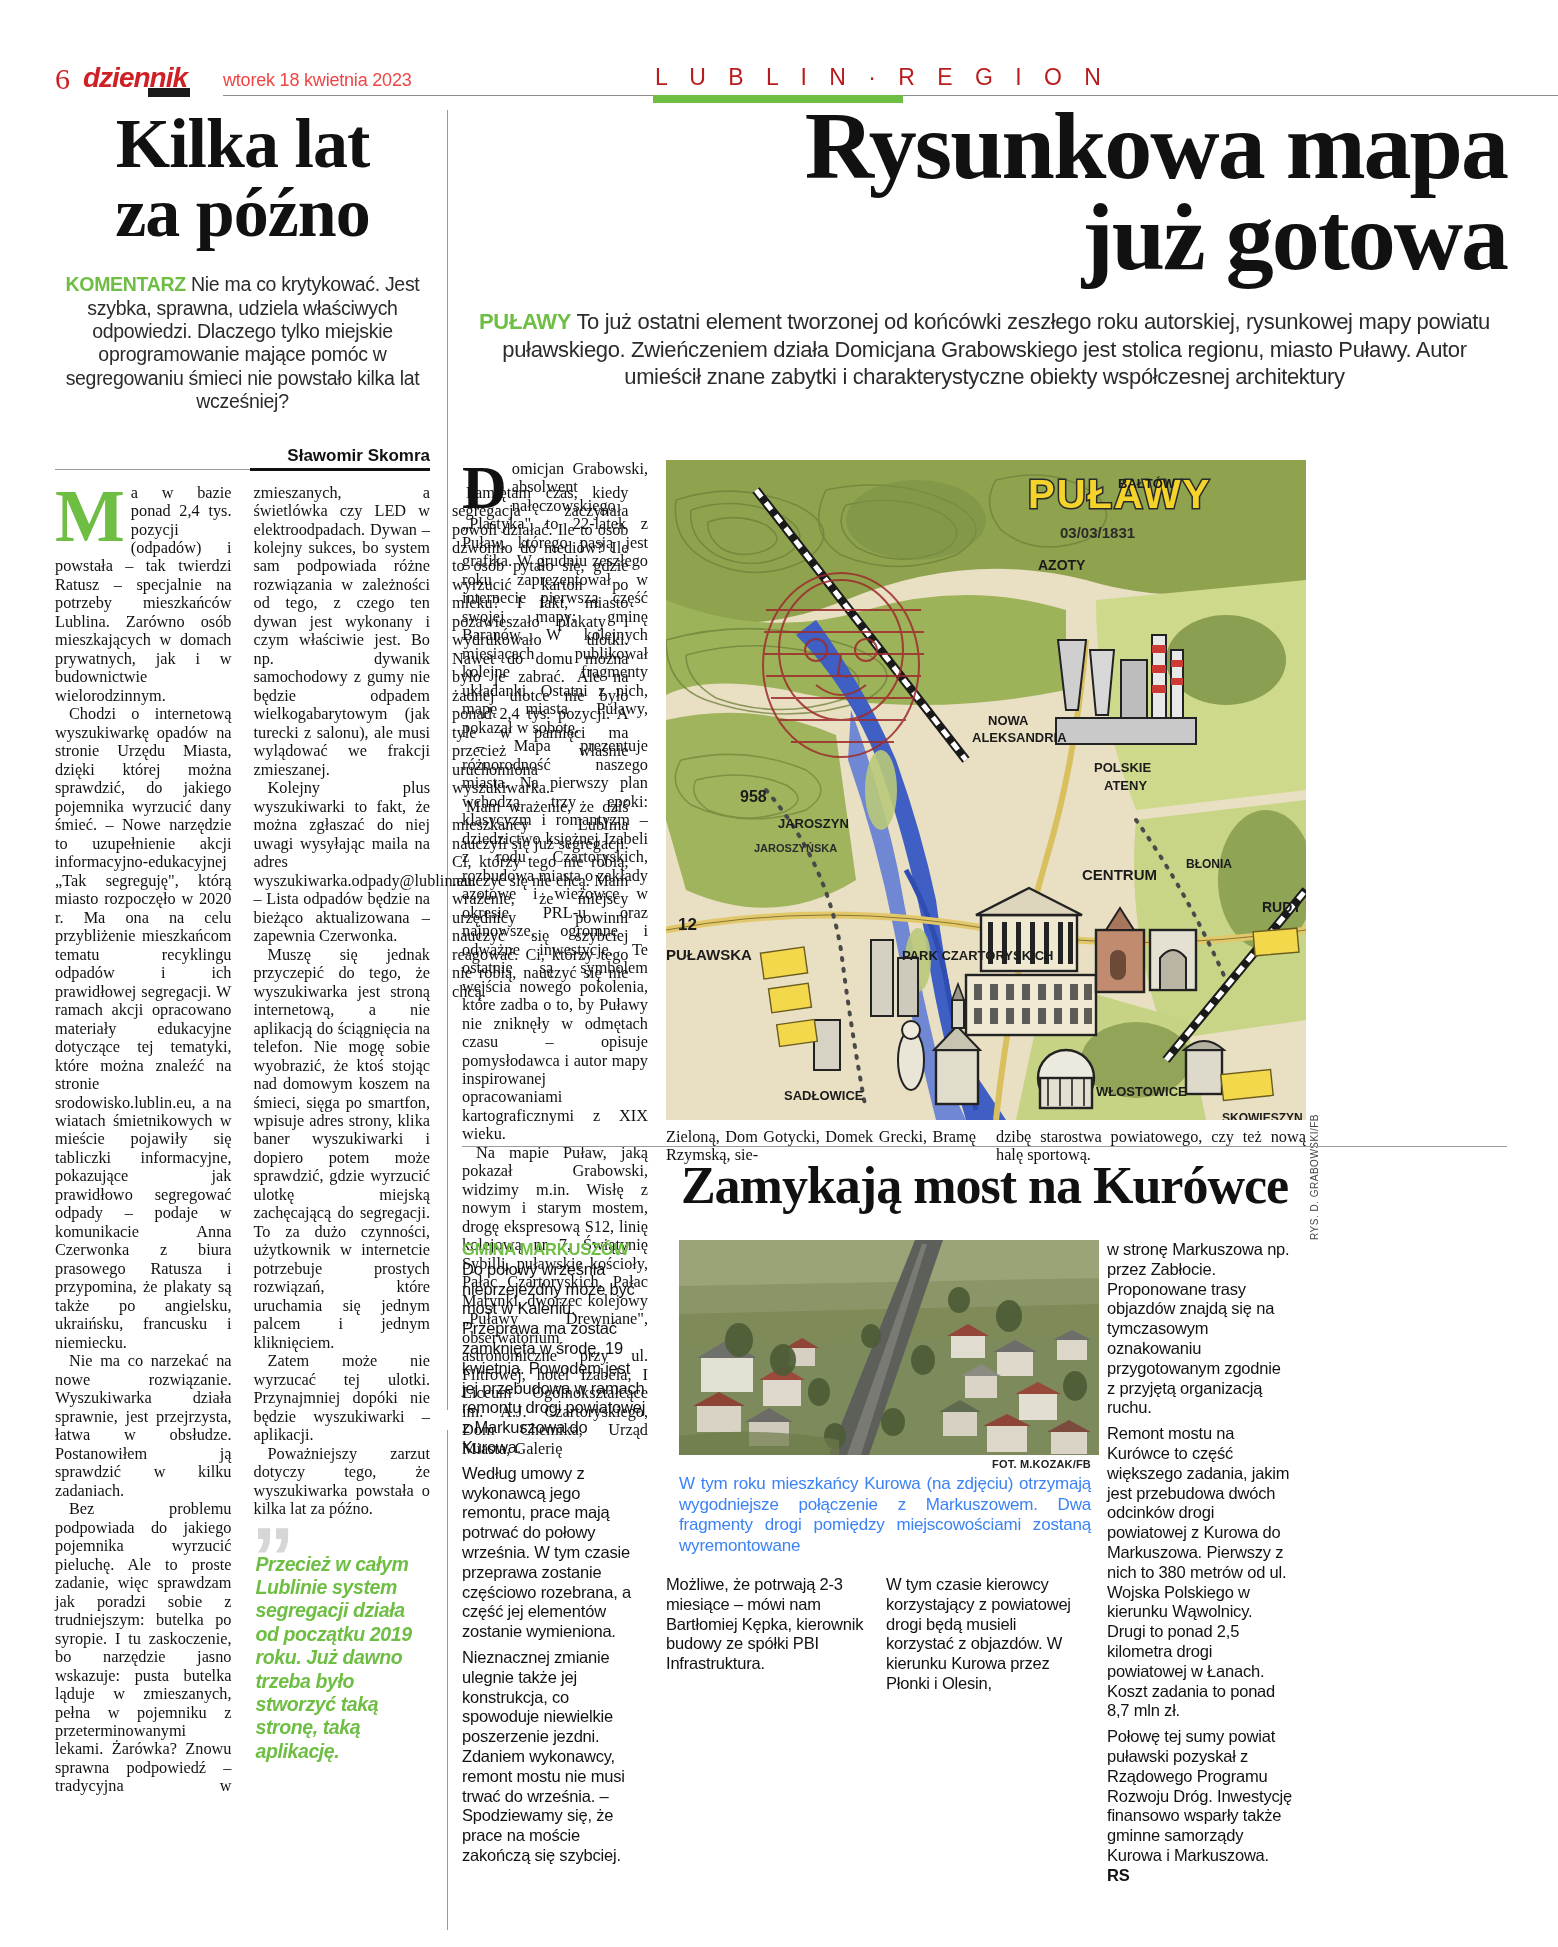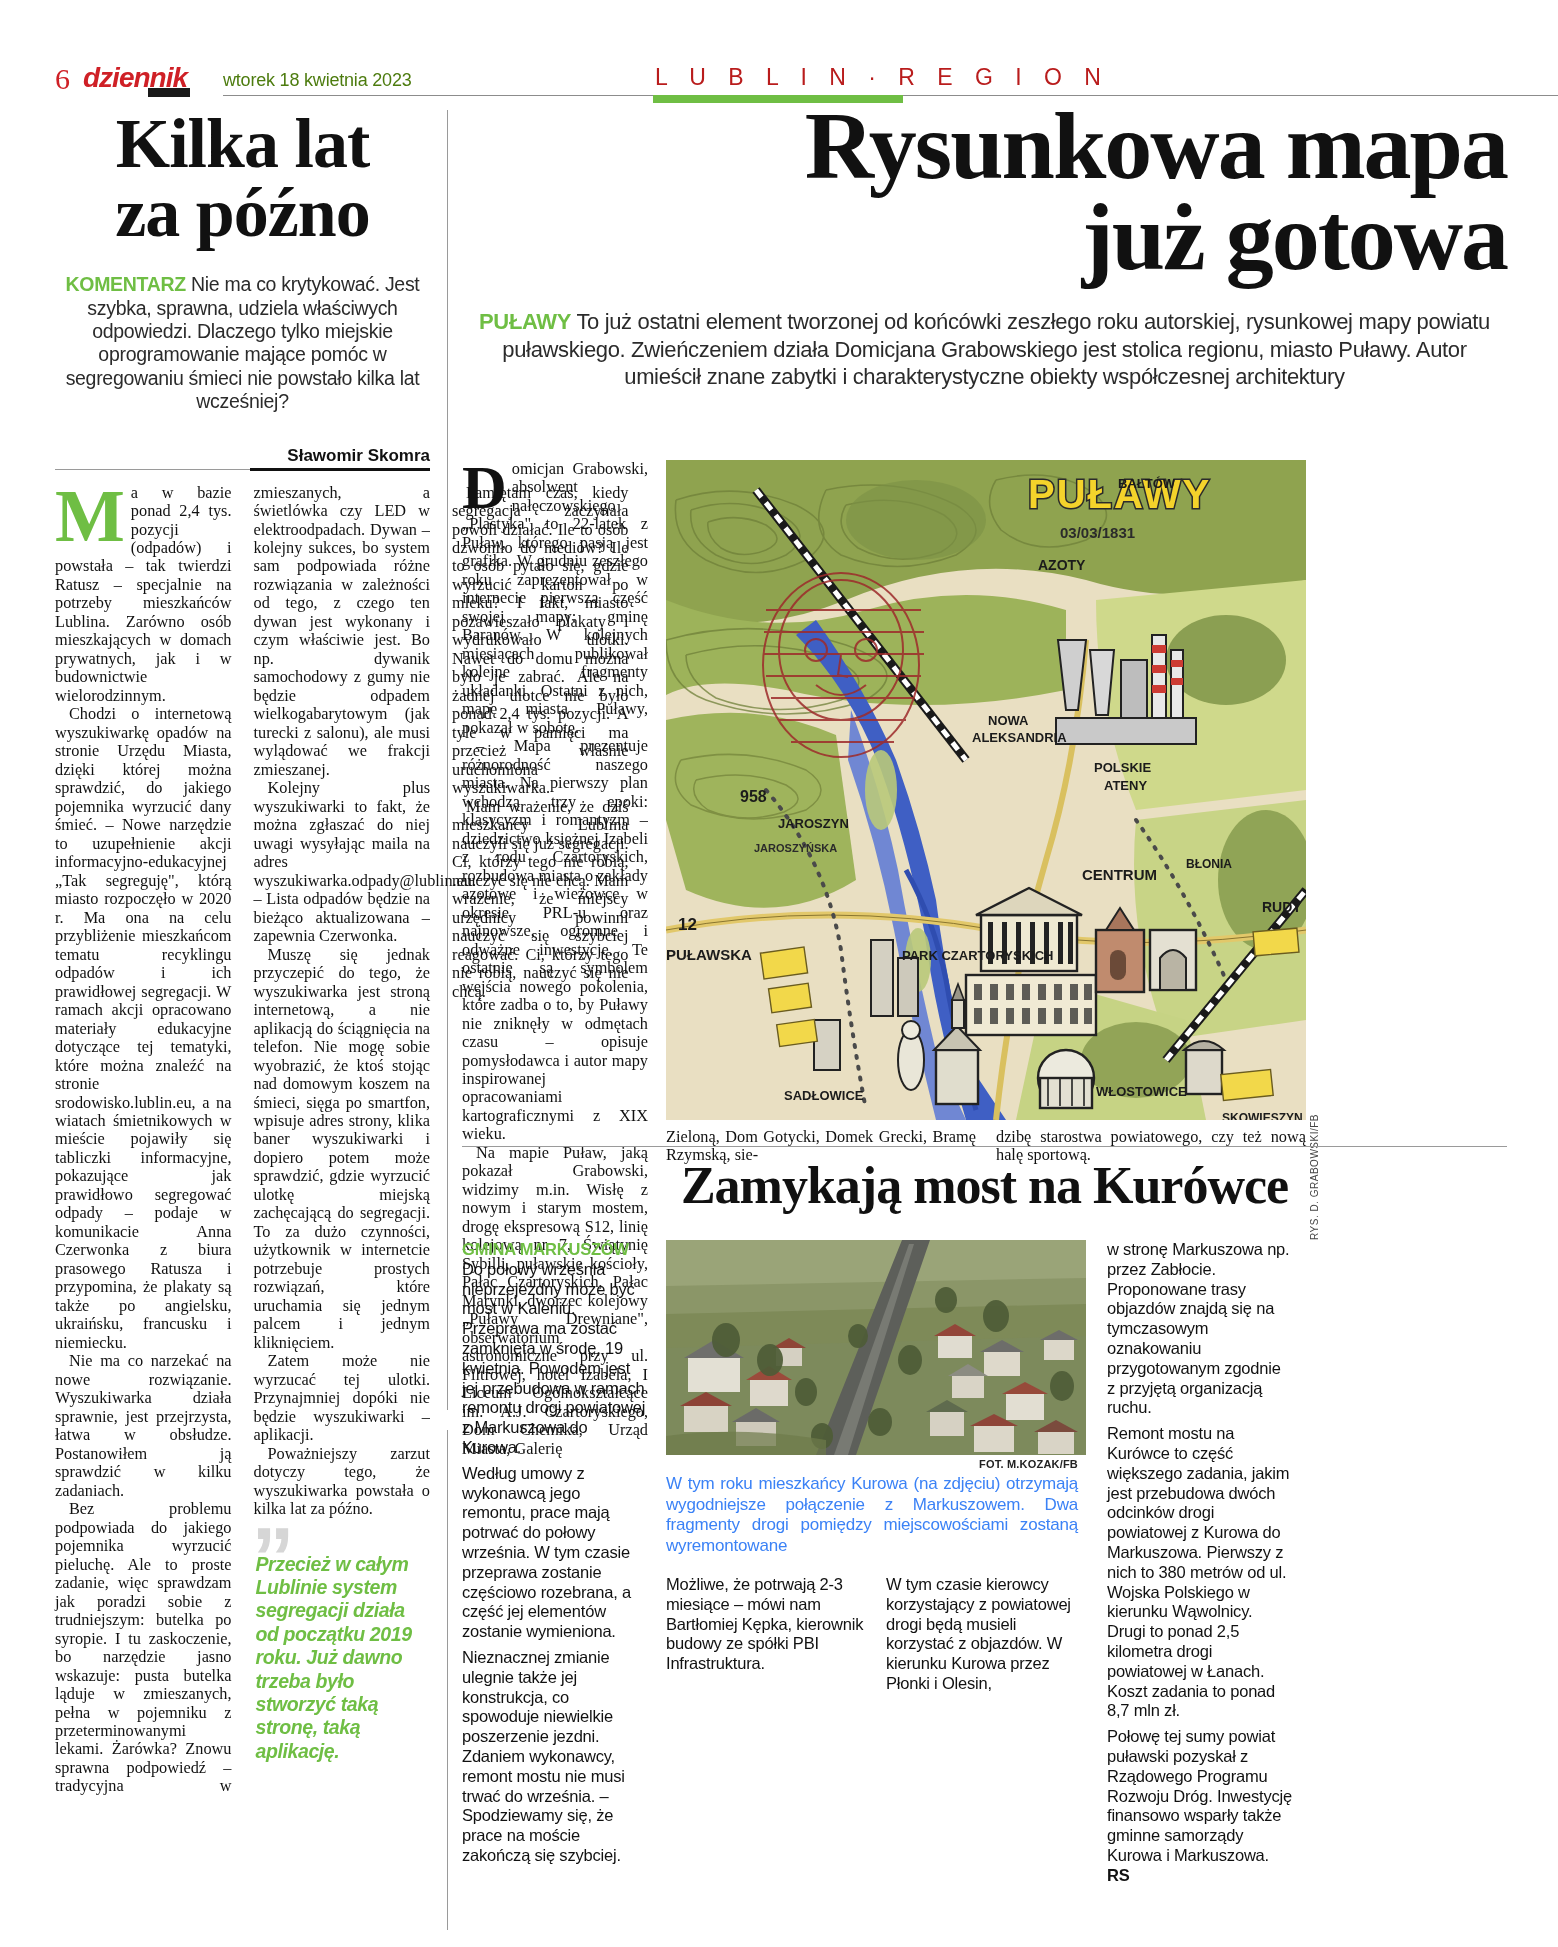--- a/index.html
+++ b/index.html
@@ -4,21 +4,21 @@
 <style>
   html,body{margin:0;padding:0;background:#ffffff;}
   body{width:1558px;height:1947px;position:relative;font-family:"Liberation Serif",serif;color:#111;overflow:hidden;}
   .page{position:absolute;inset:0;padding:0;}
 
   
   .masthead{position:absolute;left:55px;top:62px;width:1450px;height:40px;}
   .folio{position:absolute;left:0;top:2px;font-family:"Liberation Serif",serif;font-size:30px;color:#cf2026;line-height:1;}
   .logo{position:absolute;left:28px;top:2px;font-family:"Liberation Sans",sans-serif;font-weight:bold;font-size:28px;color:#cf2026;letter-spacing:-1px;line-height:1;font-style:italic;}
   .logo-bar{position:absolute;left:93px;top:26px;width:42px;height:9px;background:#1a1a1a;}
-  .date{position:absolute;left:168px;top:8px;font-family:"Liberation Sans",sans-serif;font-size:18px;color:#4d7c0f;letter-spacing:-.2px;}
+  .date{position:absolute;left:168px;top:8px;font-family:"Liberation Sans",sans-serif;font-size:18px;color:#ef4444;letter-spacing:-.2px;}
   .mast-rule{position:absolute;left:168px;top:33px;width:1338px;height:1px;background:#8c8c8c;}
   .section-title{position:absolute;left:600px;top:2px;font-family:"Liberation Sans",sans-serif;font-size:23px;letter-spacing:8px;color:#b91c1c;}
   .section-underline{position:absolute;left:598px;top:33px;width:250px;height:8px;background:#6fbe44;}
 
   
   .left-col{position:absolute;left:55px;top:110px;width:375px;}
   .komentarz-head{font-family:"Liberation Serif",serif;font-weight:bold;font-size:70px;line-height:.98;text-align:center;letter-spacing:-1px;margin:0 0 26px 0;}
   .komentarz-lead{font-family:"Liberation Sans",sans-serif;font-size:19.5px;line-height:1.2;text-align:center;color:#2b2b2b;letter-spacing:-.3px;}
   .kom-label{color:#6fbe44;font-weight:bold;}
   .byline-wrap{position:relative;margin-top:30px;height:26px;}
@@ -61,21 +61,21 @@
 
   
   .bottom-rule{position:absolute;left:462px;top:1146px;width:1045px;height:1px;background:#9a9a9a;}
   .bottom{position:absolute;left:462px;top:1160px;width:1045px;}
   .bottom-head{font-family:"Liberation Serif",serif;font-weight:bold;font-size:52px;line-height:1;text-align:center;letter-spacing:-1px;margin:0 0 20px 0;}
   .bgrid{position:absolute;left:462px;top:1240px;width:1045px;height:690px;}
   .bcol{position:absolute;top:0;width:186px;font-family:"Liberation Sans",sans-serif;font-size:16.5px;line-height:1.2;text-align:left;letter-spacing:-.2px;}
   .bcol p{margin:0;}
   .b-label{color:#6fbe44;font-weight:bold;}
 
-  .photofig{position:absolute;left:204px;top:0;width:412px;}
+  .photofig{position:absolute;left:217px;top:0;width:412px;}
   .photo{position:relative;width:420px;height:215px;overflow:hidden;background:#6b7350;}
   .photo-credit{font-family:"Liberation Sans",sans-serif;font-size:11px;font-weight:bold;text-align:right;margin-top:3px;color:#222;letter-spacing:.2px;}
   .photocap{font-family:Liberation Sans, sans-serif;font-size:17px;line-height:1.22;margin-top:4px;color:#3b82f6;letter-spacing:-.2px;text-align:justify;}
 
   .bbot{position:absolute;left:204px;top:335px;width:420px;column-count:2;column-gap:20px;font-family:"Liberation Sans",sans-serif;font-size:16.5px;line-height:1.2;letter-spacing:-.2px;}
   .bbot p{margin:0;}
 
   .rs{font-weight:bold;}
 </style>
 </head>

